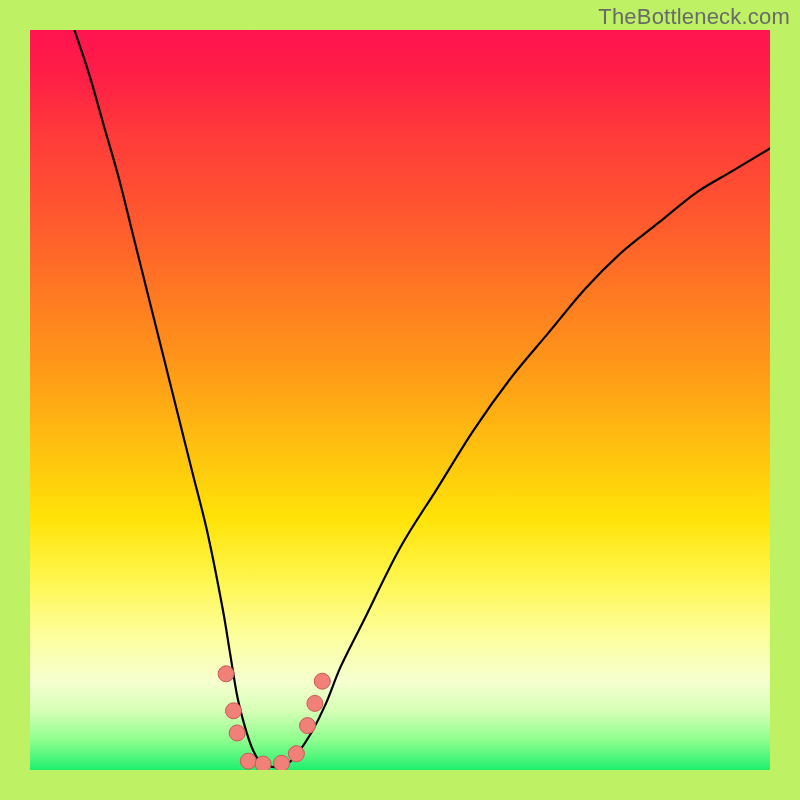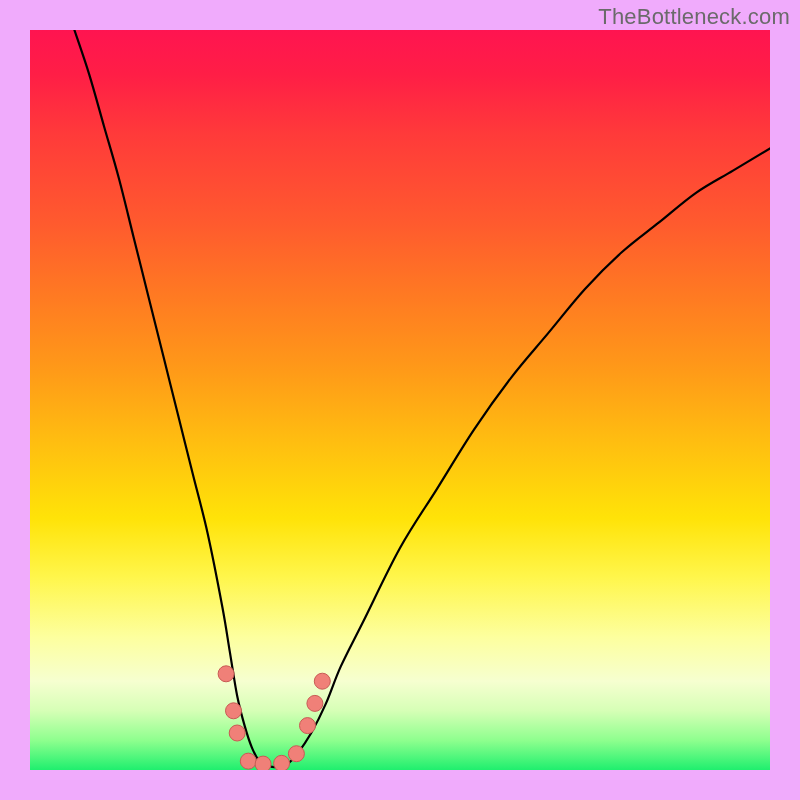--- a/index.html
+++ b/index.html
@@ -10,21 +10,21 @@
     background: #000;
     overflow: hidden;
     font-family: Arial, Helvetica, sans-serif;
   }
   .frame {
     position: absolute;
     top: 0;
     left: 0;
     width: 800px;
     height: 800px;
-    background: #f0abfc;
+    background: #bef264;
   }
   .plot-area {
     position: absolute;
     top: 30px;
     left: 30px;
     width: 740px;
     height: 740px;
     
     background: linear-gradient(to bottom,
       #ff1450 0%,

